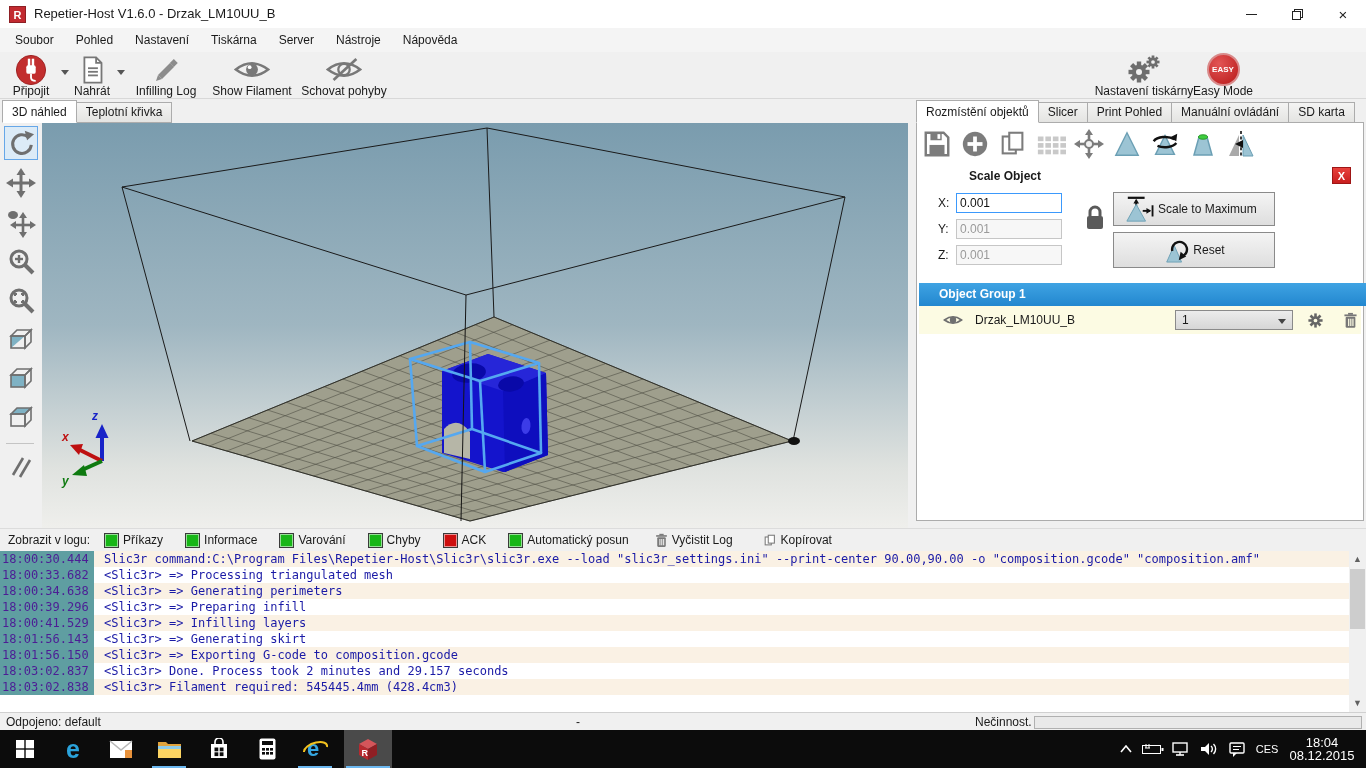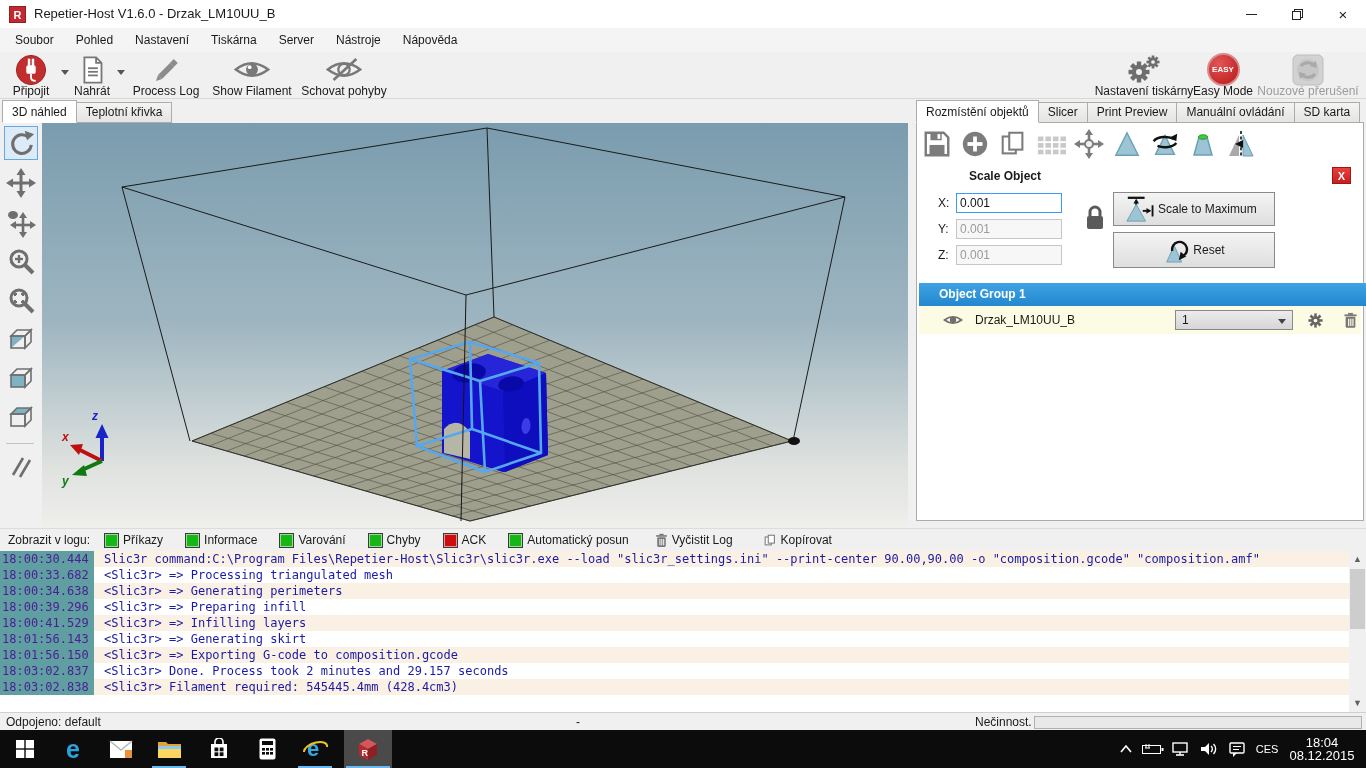--- a/index.html
+++ b/index.html
@@ -163,21 +163,21 @@
   <div class="tbtn" style="left:126px;width:80px;">
     <div class="ticon">
       <svg width="30" height="30" viewBox="0 0 30 30">
           <g fill="#8c8c8c">
             <polygon points="7,20 19,8 23,12 11,24"></polygon>
             <polygon points="5,26 7,20 11,24"></polygon>
             <rect x="20" y="5.2" width="5.6" height="5.6" transform="rotate(45 22.8 8)"></rect>
           </g>
         </svg>
     </div>
-    <div class="tlabel">Process Log</div>
+    <div class="tlabel">Infilling Log</div>
   </div>
   <div class="tbtn" style="left:206px;width:92px;">
     <div class="ticon">
       <svg width="38" height="27" viewBox="0 0 40 28">
           <path d="M3,14 Q20,1 37,14 Q20,27 3,14 Z" fill="none" stroke="#787878" stroke-width="2.6"></path>
           <circle cx="20" cy="14" r="6.2" fill="#787878"></circle>
           <circle cx="17.5" cy="11.5" r="2" fill="#fff"></circle>
         </svg>
     </div>
     <div class="tlabel">Show Filament</div>
@@ -220,33 +220,20 @@
     </div>
     <div class="tlabel">Nastavení tiskárny</div>
   </div>
   <div class="tbtn" style="left:1192px;width:62px;">
     <div class="ticon">
       <div id="easy-circle">
           <span>EASY</span>
         </div>
     </div>
     <div class="tlabel">Easy Mode</div>
-  </div>
-  <div class="tbtn" style="left:1252px;width:112px;">
-    <div class="ticon">
-      <svg width="34" height="32" viewBox="0 0 34 32">
-          <rect x="2" y="1" width="30" height="30" rx="5" fill="#d2d2d2" stroke="#bdbdbd"></rect>
-          <circle cx="17" cy="16" r="11" fill="#c6c6c6"></circle>
-          <path d="M10,12 a9,9 0 0 1 13,-1" fill="none" stroke="#a9a9a9" stroke-width="3"></path>
-          <polygon points="25,7 26,14 19,12" fill="#a9a9a9"></polygon>
-          <path d="M24,20 a9,9 0 0 1 -13,1" fill="none" stroke="#a9a9a9" stroke-width="3"></path>
-          <polygon points="9,25 8,18 15,20" fill="#a9a9a9"></polygon>
-        </svg>
-    </div>
-    <div class="tlabel disabled-label">Nouzové přerušení</div>
   </div>
 </div>
 
 <div class="tabrow" style="left:2px;top:101px;">
   <div class="tab active">3D náhled</div>
   <div class="tab">Teplotní křivka</div>
 </div>
 
 <div class="abs" id="leftstrip">
   <div class="lsbtn sel" style="top:3px;">
@@ -440,21 +427,21 @@
     <text x="20" y="362" fill="#0e7a10" font-size="12" font-weight="bold" font-style="italic">y</text>
   </g>
 </svg>
 
 <div class="abs" id="splitter-v"></div>
 
 <div class="abs" id="rightpanel">
   <div class="tabrow" style="left:2px;top:2px;">
     <div class="tab active">Rozmístění objektů</div>
     <div class="tab">Slicer</div>
-    <div class="tab">Print Preview</div>
+    <div class="tab">Print Pohled</div>
     <div class="tab">Manuální ovládání</div>
     <div class="tab">SD karta</div>
   </div>
 
   <div id="rp-content">
     <div id="rp-toolbar">
       <div class="rpicon">
         <svg width="30" height="30" viewBox="0 0 32 32">
             <path d="M4,4 h19 l5,5 v19 h-24 z" fill="none" stroke="#7c7c7c" stroke-width="2.6"></path>
             <rect x="9" y="4" width="12" height="8" fill="#7c7c7c"></rect>

